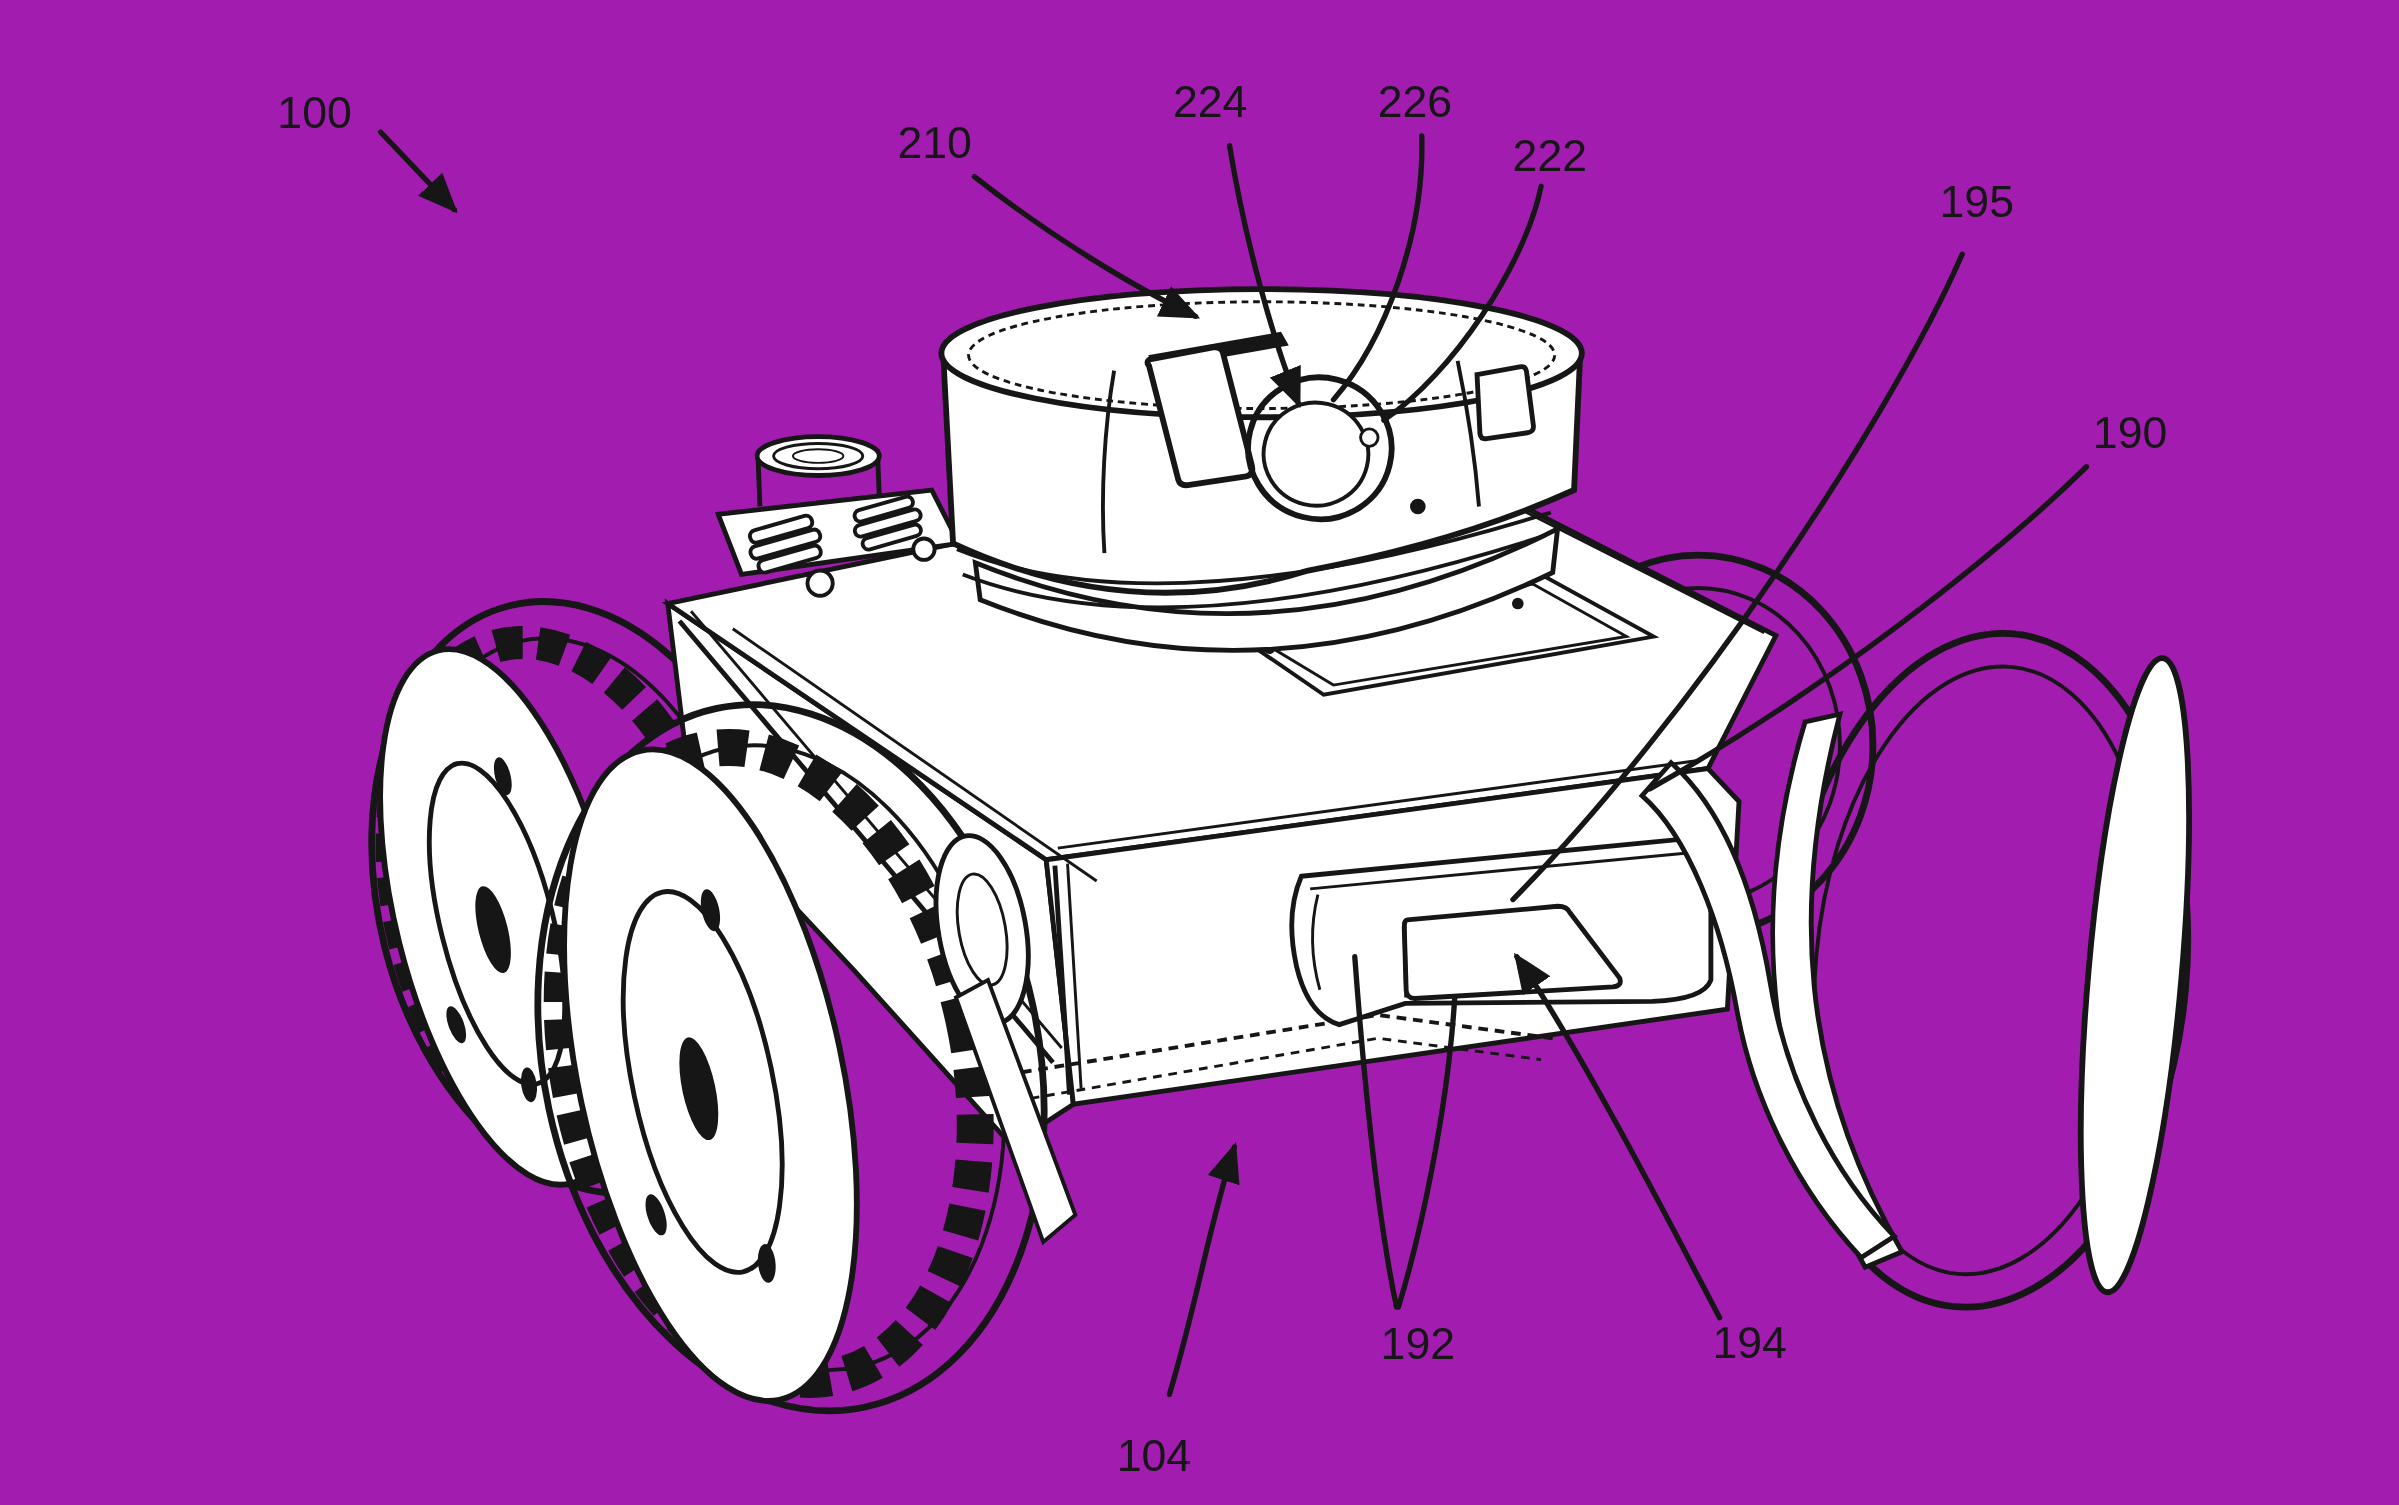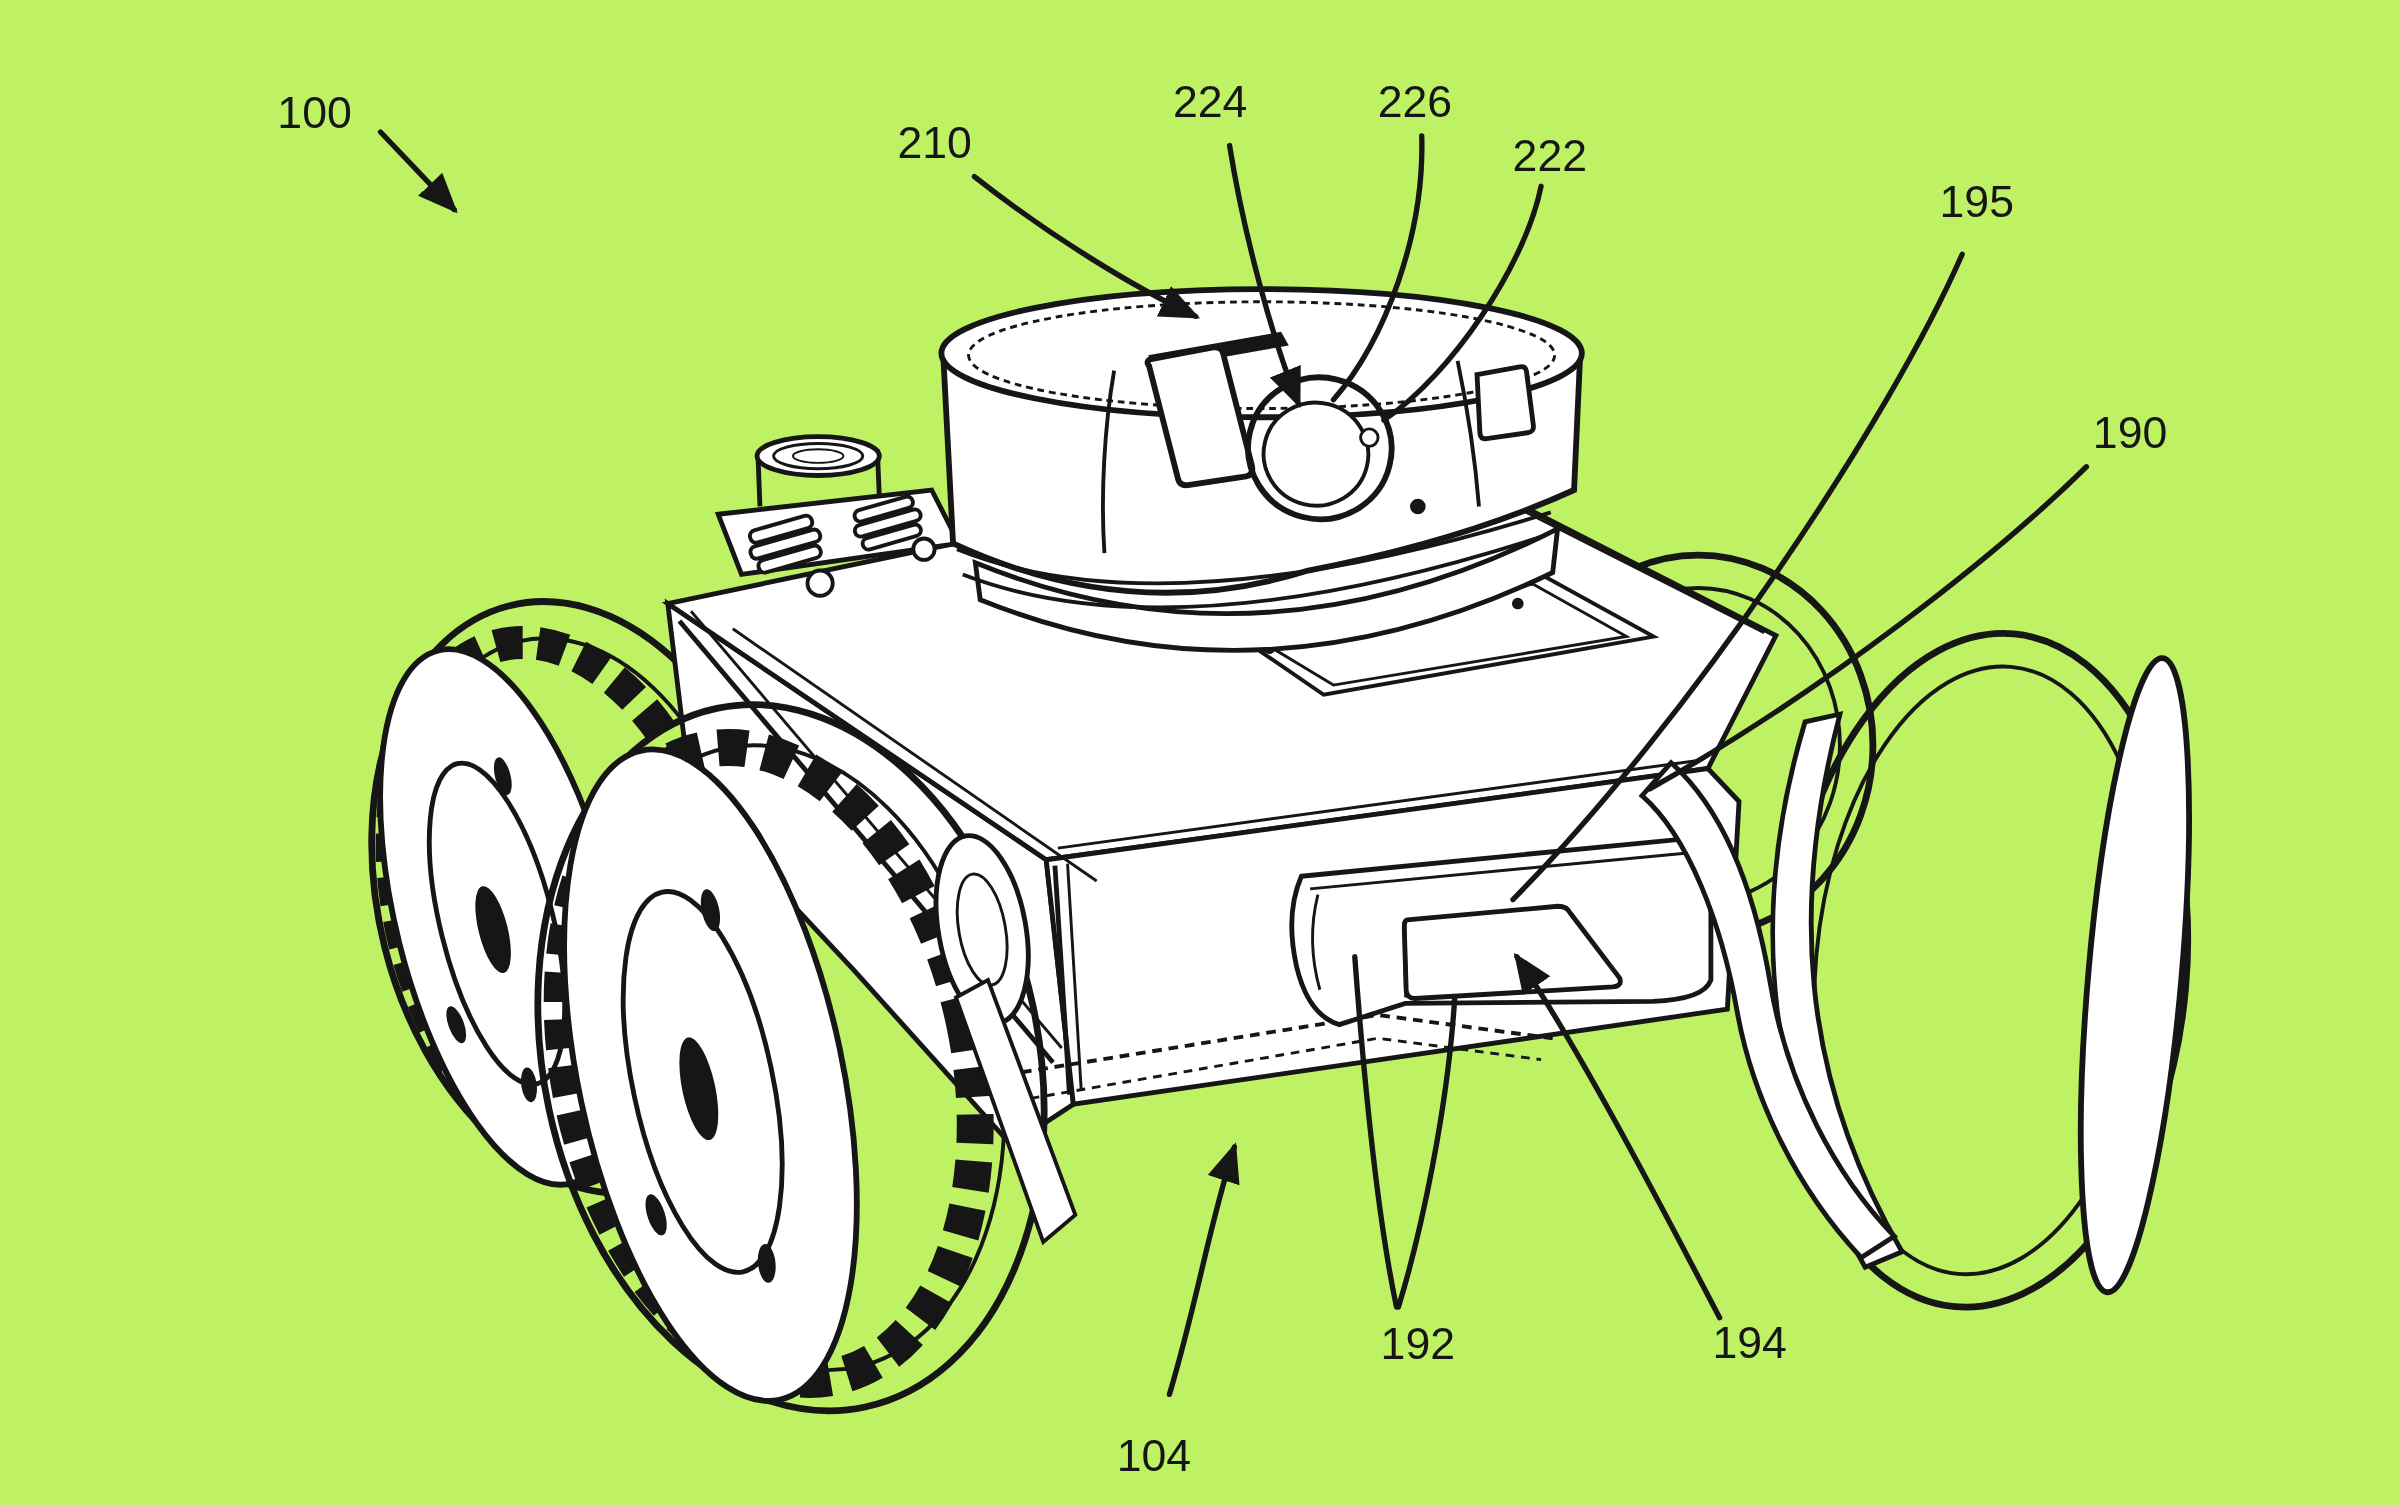--- a/index.html
+++ b/index.html
@@ -1,16 +1,16 @@
 <!DOCTYPE html>
 <html style="--ink: #161616;"><head>
 <meta charset="utf-8">
 <style>
   html,body{margin:0;padding:0;background:#ffffff;}
-  .page{width:2400px;height:1505px;background:#bef264;overflow:hidden;}
+  .page{width:2400px;height:1505px;background:#a21caf;overflow:hidden;}
   svg{display:block;}
   .leader{fill:none;stroke:var(--ink,#161616);stroke-width:5.5;stroke-linecap:round;}
   .ref-label{font-family:"Liberation Sans",sans-serif;font-size:46px;fill:var(--ink,#161616);
              text-anchor:middle;font-weight:400;}
   .ln{fill:none;stroke:#161616;}
   .fw{fill:#ffffff;stroke:#161616;}
 </style>
 </head>
 <body style="background: rgb(255, 255, 255);">
 

